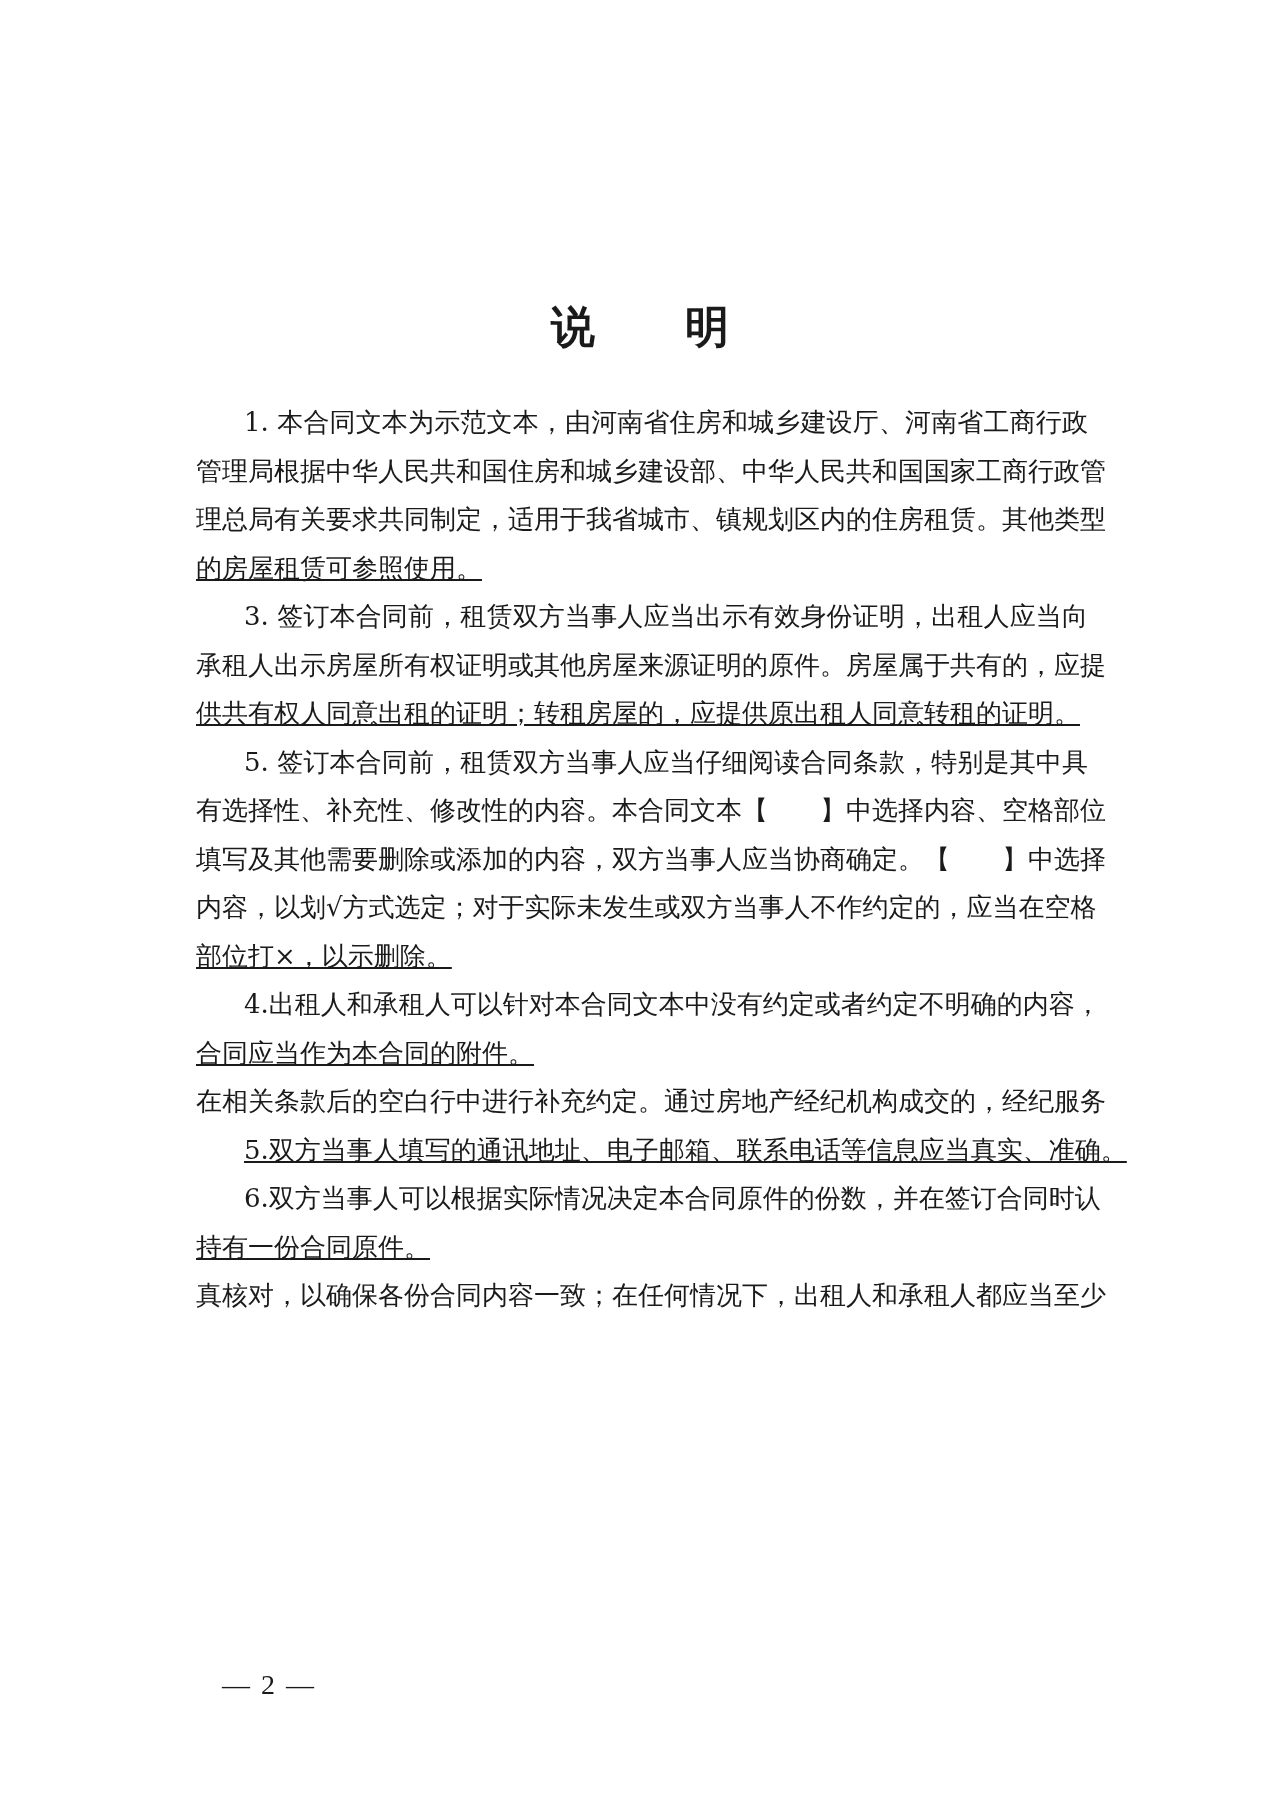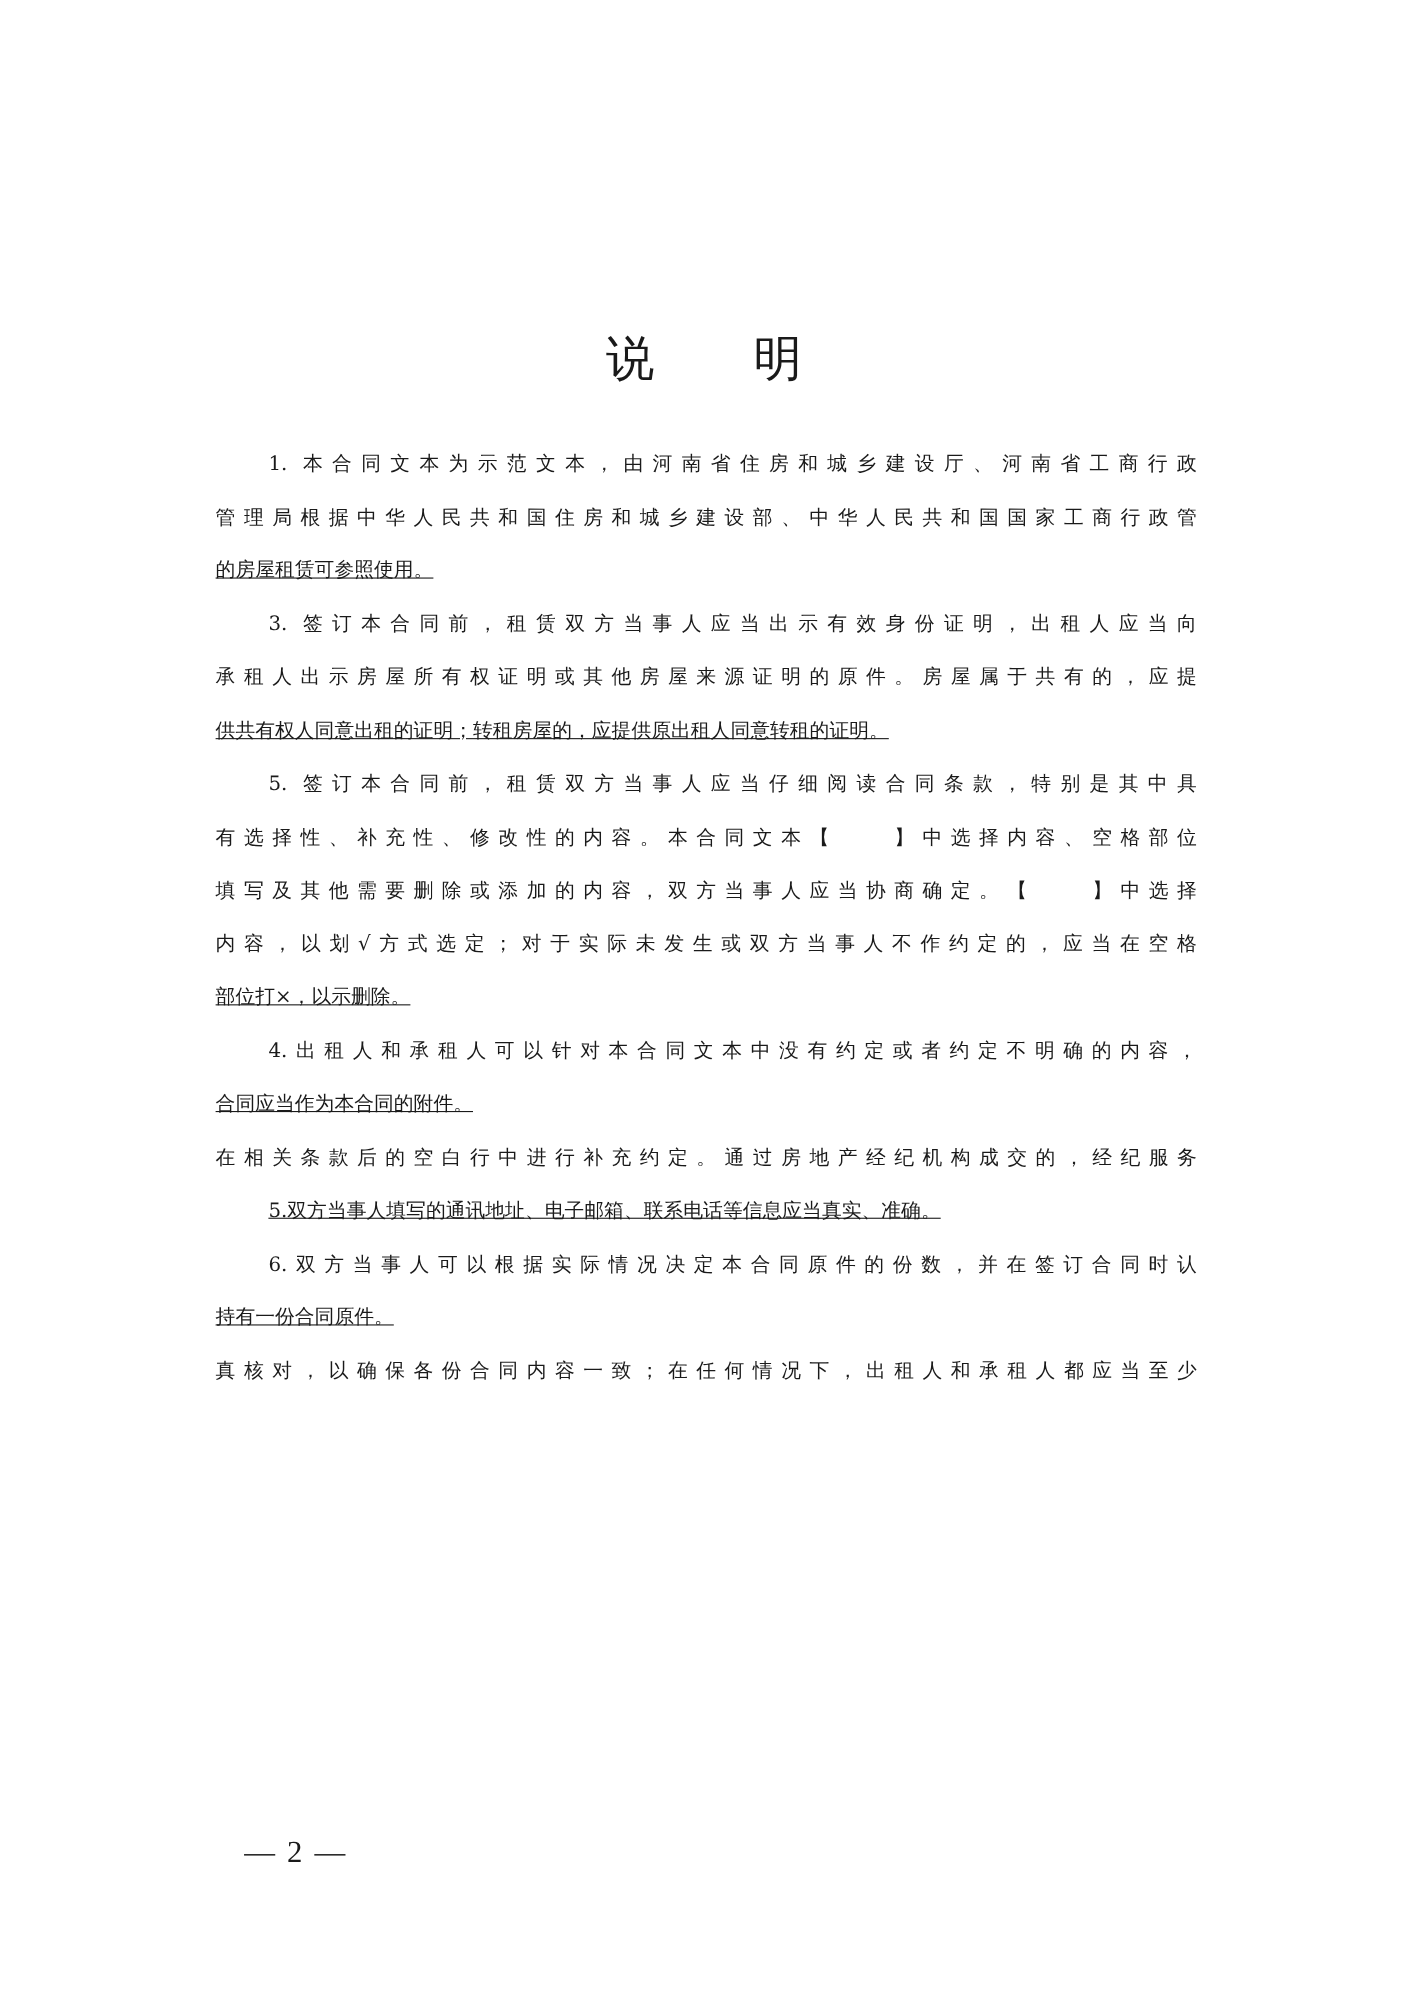--- a/index.html
+++ b/index.html
@@ -15,34 +15,34 @@
       color: #1a1a1a;
       font-family: "DejaVu Serif", "Liberation Serif", serif;
     }
     .page-title {
       position: absolute;
       top: 268px;
       left: 0;
       width: 1280px;
       text-align: center;
       font-size: 44px;
-      font-weight: normal;
+      font-weight: bold;
       letter-spacing: 0;
       line-height: 60px;
     }
     .page-title span.gap { display: inline-block; width: 90px; }
     .content {
       position: absolute;
       top: 398px;
       left: 196px;
       width: 892px;
     }
     .para {
       margin: 0 0 0 0;
-      font-size: 18px;
+      font-size: 26px;
       line-height: 48.5px;
       text-align: justify;
       text-align-last: left;
     }
     .line {
       display: block;
       text-align: justify;
       text-align-last: justify;
       white-space: nowrap;
       height: 48.5px;
@@ -69,20 +69,21 @@
 <body>
 
 <h1 class="page-title">
   <span>说</span><span class="gap"></span><span>明</span>
 </h1>
 
 <div class="content">
   <p class="para">
     <span class="line indent">1. 本合同文本为示范文本，由河南省住房和城乡建设厅、河南省工商行政</span>
     <span class="line">管理局根据中华人民共和国住房和城乡建设部、中华人民共和国国家工商行政管</span>
+    <span class="line">理总局有关要求共同制定，适用于我省城市、镇规划区内的住房租赁。其他类型</span>
     <span class="line last">的房屋租赁可参照使用。</span>
   </p>
   <p class="para">
     <span class="line indent">3. 签订本合同前，租赁双方当事人应当出示有效身份证明，出租人应当向</span>
     <span class="line">承租人出示房屋所有权证明或其他房屋来源证明的原件。房屋属于共有的，应提</span>
     <span class="line last">供共有权人同意出租的证明；转租房屋的，应提供原出租人同意转租的证明。</span>
   </p>
   <p class="para">
     <span class="line indent">5. 签订本合同前，租赁双方当事人应当仔细阅读合同条款，特别是其中具</span>
     <span class="line">有选择性、补充性、修改性的内容。本合同文本【　　】中选择内容、空格部位</span>

